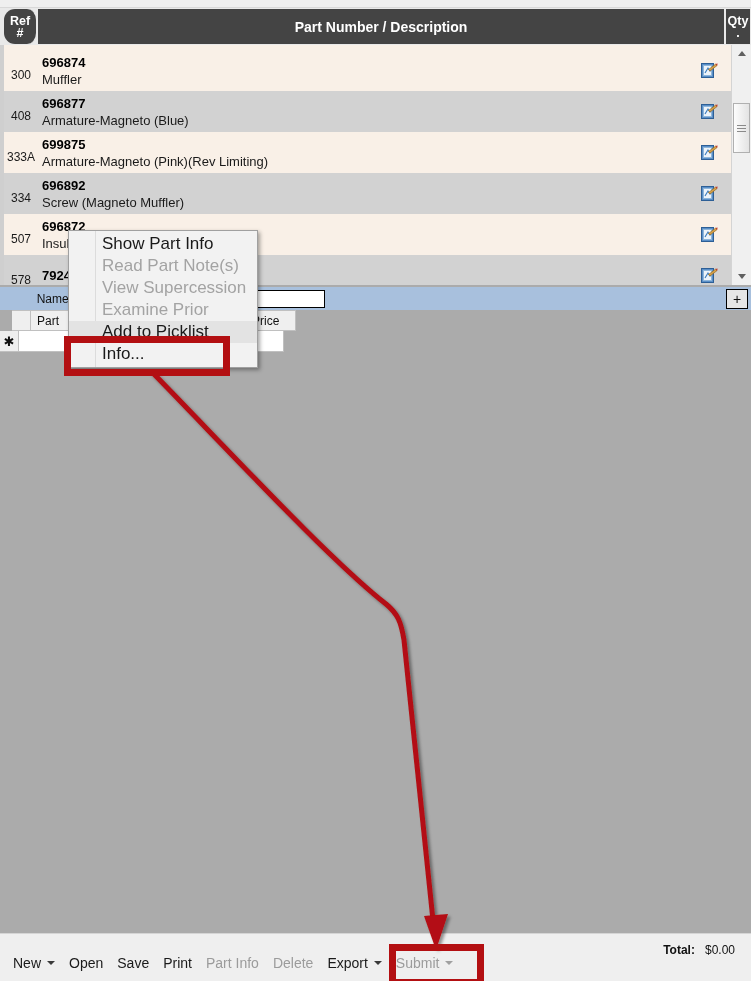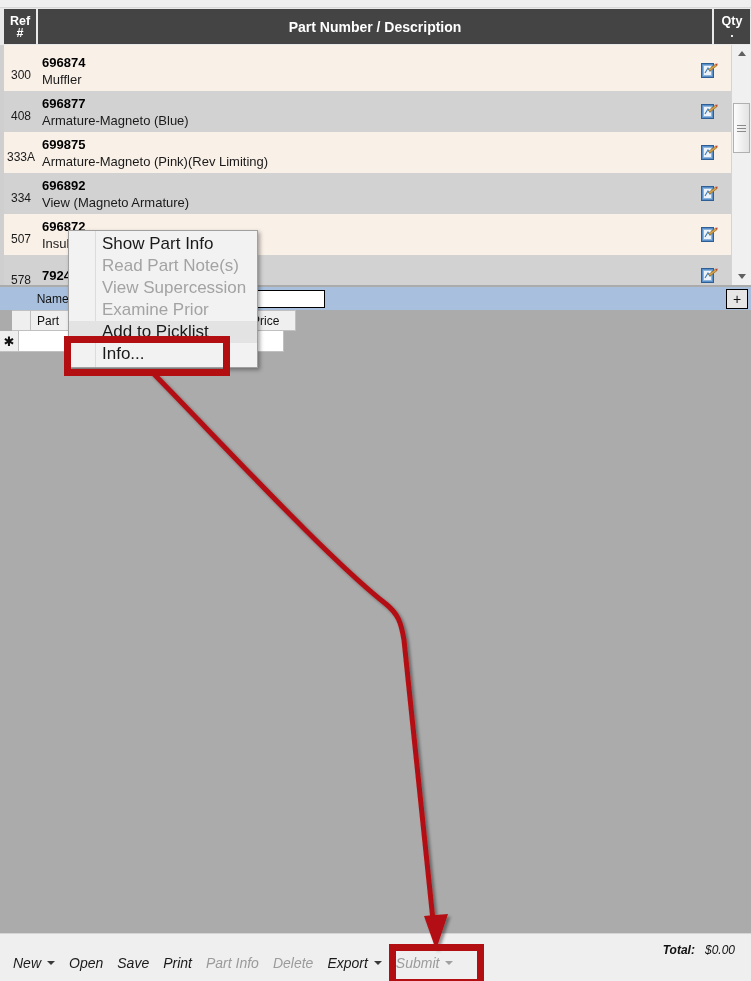--- a/index.html
+++ b/index.html
@@ -41,23 +41,23 @@
     color: #ffffff;
     font-weight: bold;
     font-size: 12.5px;
     display: flex;
     flex-direction: column;
     align-items: center;
     justify-content: center;
     line-height: 12px;
     border-right: 2px solid #e9e9e9;
   }
-  .hdr-ref  { width: 34px; }
+  .hdr-ref  { width: 34px; border-radius: 11px; }
   .hdr-desc { flex: 1 1 auto; font-size: 14px; }
-  .hdr-qty  { width: 36px; border-right: none; }
+  .hdr-qty  { width: 24px; border-right: none; }
 
   
   .list-wrap {
     position: absolute;
     left: 0; top: 45px;
     width: 751px; height: 240px;
     overflow: hidden;
     background: #f9f0e7;
     border-left: 4px solid #cfcfcf;
   }
@@ -274,21 +274,20 @@
   .ctxitem.disabled { color: #a3a3a3; }
   .ctxitem.hl { background: #e3e3e3; }
 
   
   .botbar {
     position: absolute;
     left: 0; bottom: 0;
     width: 751px; height: 48px;
     background: #efefef;
     border-top: 1px solid #d5d5d5;
-    font-style: italic;
   }
   .total {
     position: absolute;
     right: 16px; top: 9px;
     font-size: 12px;
     color: #111;
   }
   .total b { font-weight: bold; }
   .toolbar {
     position: absolute;
@@ -409,21 +408,21 @@
               <path d="M4 10 L7 5 L9 8 L10 7" fill="none" stroke="#3f7fbf" stroke-width="1.2"></path>
               <path d="M7.5 6.5 L14.5 1.2 L16 2.6 L9 8 Z" fill="#d8a24a" stroke="#9a6c1e" stroke-width="0.7"></path>
               <path d="M14.3 1.1 L16.2 2.9 L16.6 0.6 Z" fill="#c0392b"></path>
             </svg>
           </div>
         </div>
         <div class="row odd">
           <div class="row-ref">334</div>
           <div class="row-body">
             <div class="row-pn">696892</div>
-            <div class="row-desc">View (Magneto Armature)</div>
+            <div class="row-desc">Screw (Magneto Muffler)</div>
           </div>
           <div class="row-qty">
             <svg class="ico-add" viewBox="0 0 17 16">
               <rect x="0.5" y="0.5" width="12" height="14" fill="#5a8fc8" stroke="#2d5f96"></rect>
               <rect x="2.5" y="2.5" width="8" height="10" fill="#eef4fa" stroke="#8fb6da"></rect>
               <path d="M4 10 L7 5 L9 8 L10 7" fill="none" stroke="#3f7fbf" stroke-width="1.2"></path>
               <path d="M7.5 6.5 L14.5 1.2 L16 2.6 L9 8 Z" fill="#d8a24a" stroke="#9a6c1e" stroke-width="0.7"></path>
               <path d="M14.3 1.1 L16.2 2.9 L16.6 0.6 Z" fill="#c0392b"></path>
             </svg>
           </div>

